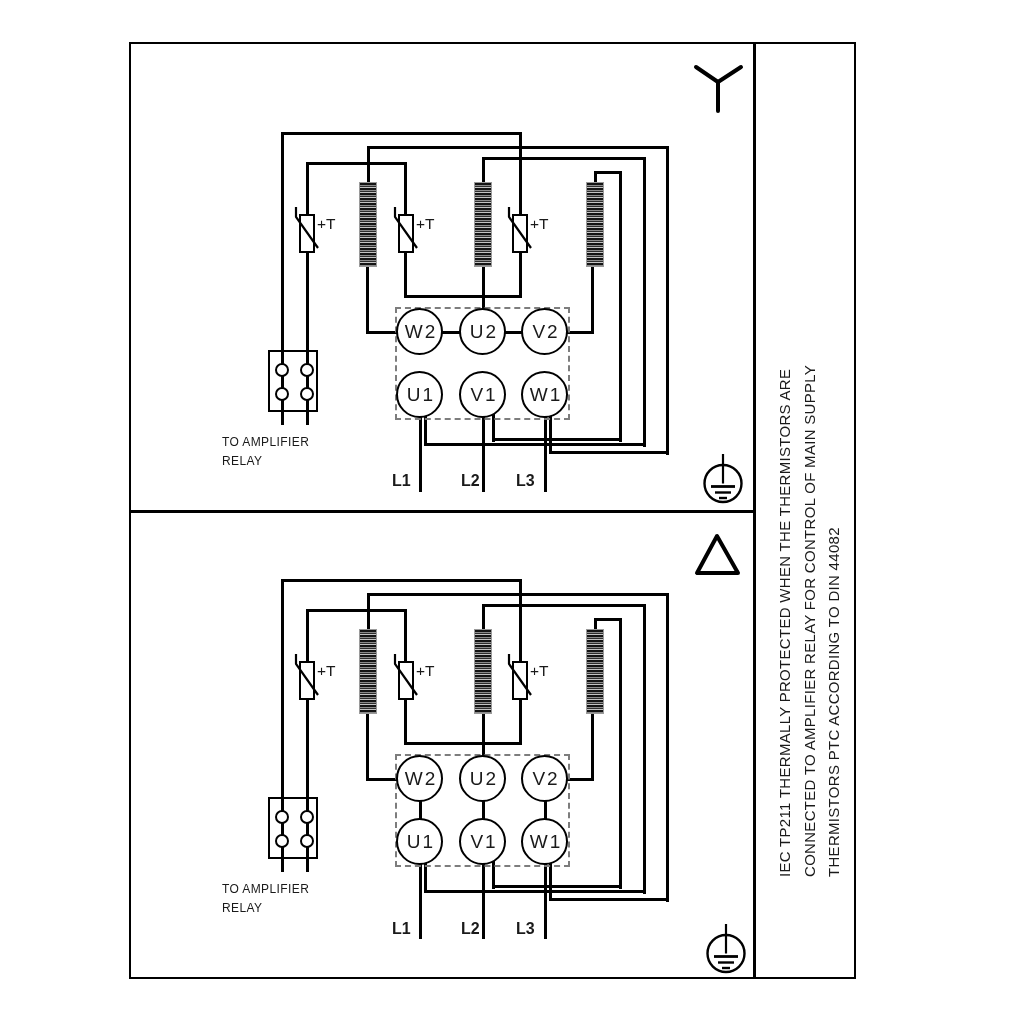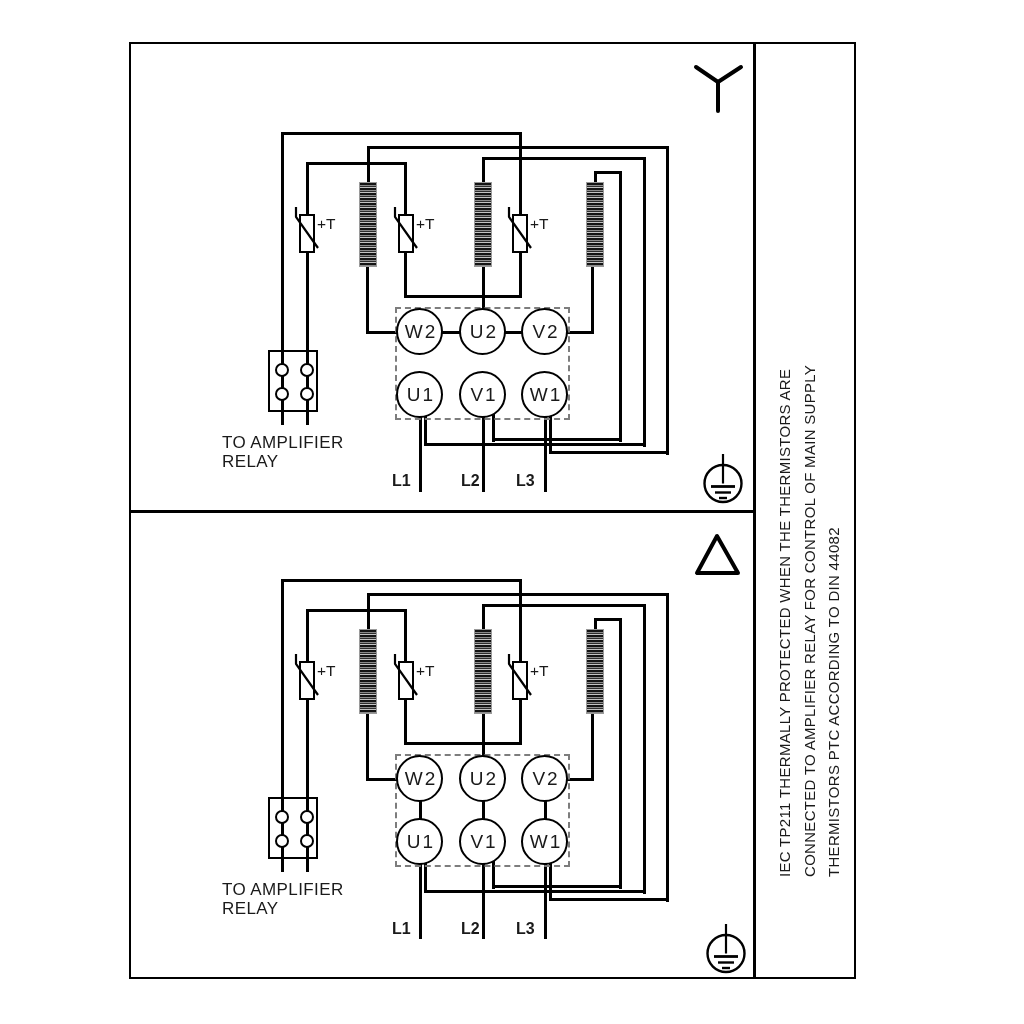--- a/index.html
+++ b/index.html
@@ -14,21 +14,21 @@
            background:repeating-linear-gradient(to bottom,
              #141414 0 2px,#8a8a8a 2px 3px,#2e2e2e 3px 4px,#c4c4c4 4px 5px);}
   .therm{position:absolute;width:16px;height:39px;border:2.3px solid #000;background:#fff;}
   .term{position:absolute;width:47px;height:47px;border:2.4px solid #000;border-radius:50%;
         background:#fff;display:flex;align-items:center;justify-content:center;
         font-size:19px;letter-spacing:2px;color:#1a1a1a;padding-left:3px;}
   .relay-circle{position:absolute;width:14px;height:14px;border:2.2px solid #000;
         border-radius:50%;background:#fff;}
   .lbl{position:absolute;color:#1a1a1a;white-space:nowrap;}
   .tlabel{font-size:15.5px;}
-  .caption{font-size:17px;line-height:19px;letter-spacing:0.4px;}
+  .caption{font-size:12px;line-height:19px;letter-spacing:0.4px;}
   .supply{font-size:16px;font-weight:bold;}
   .vtext{position:absolute;width:600px;transform:rotate(-90deg);transform-origin:0 0;
          font-size:15px;line-height:24.5px;letter-spacing:0.3px;color:#1a1a1a;white-space:nowrap;}
   svg.abs{overflow:visible;}
 </style>
 </head>
 <body>
 
 <div id="canvas">
 

